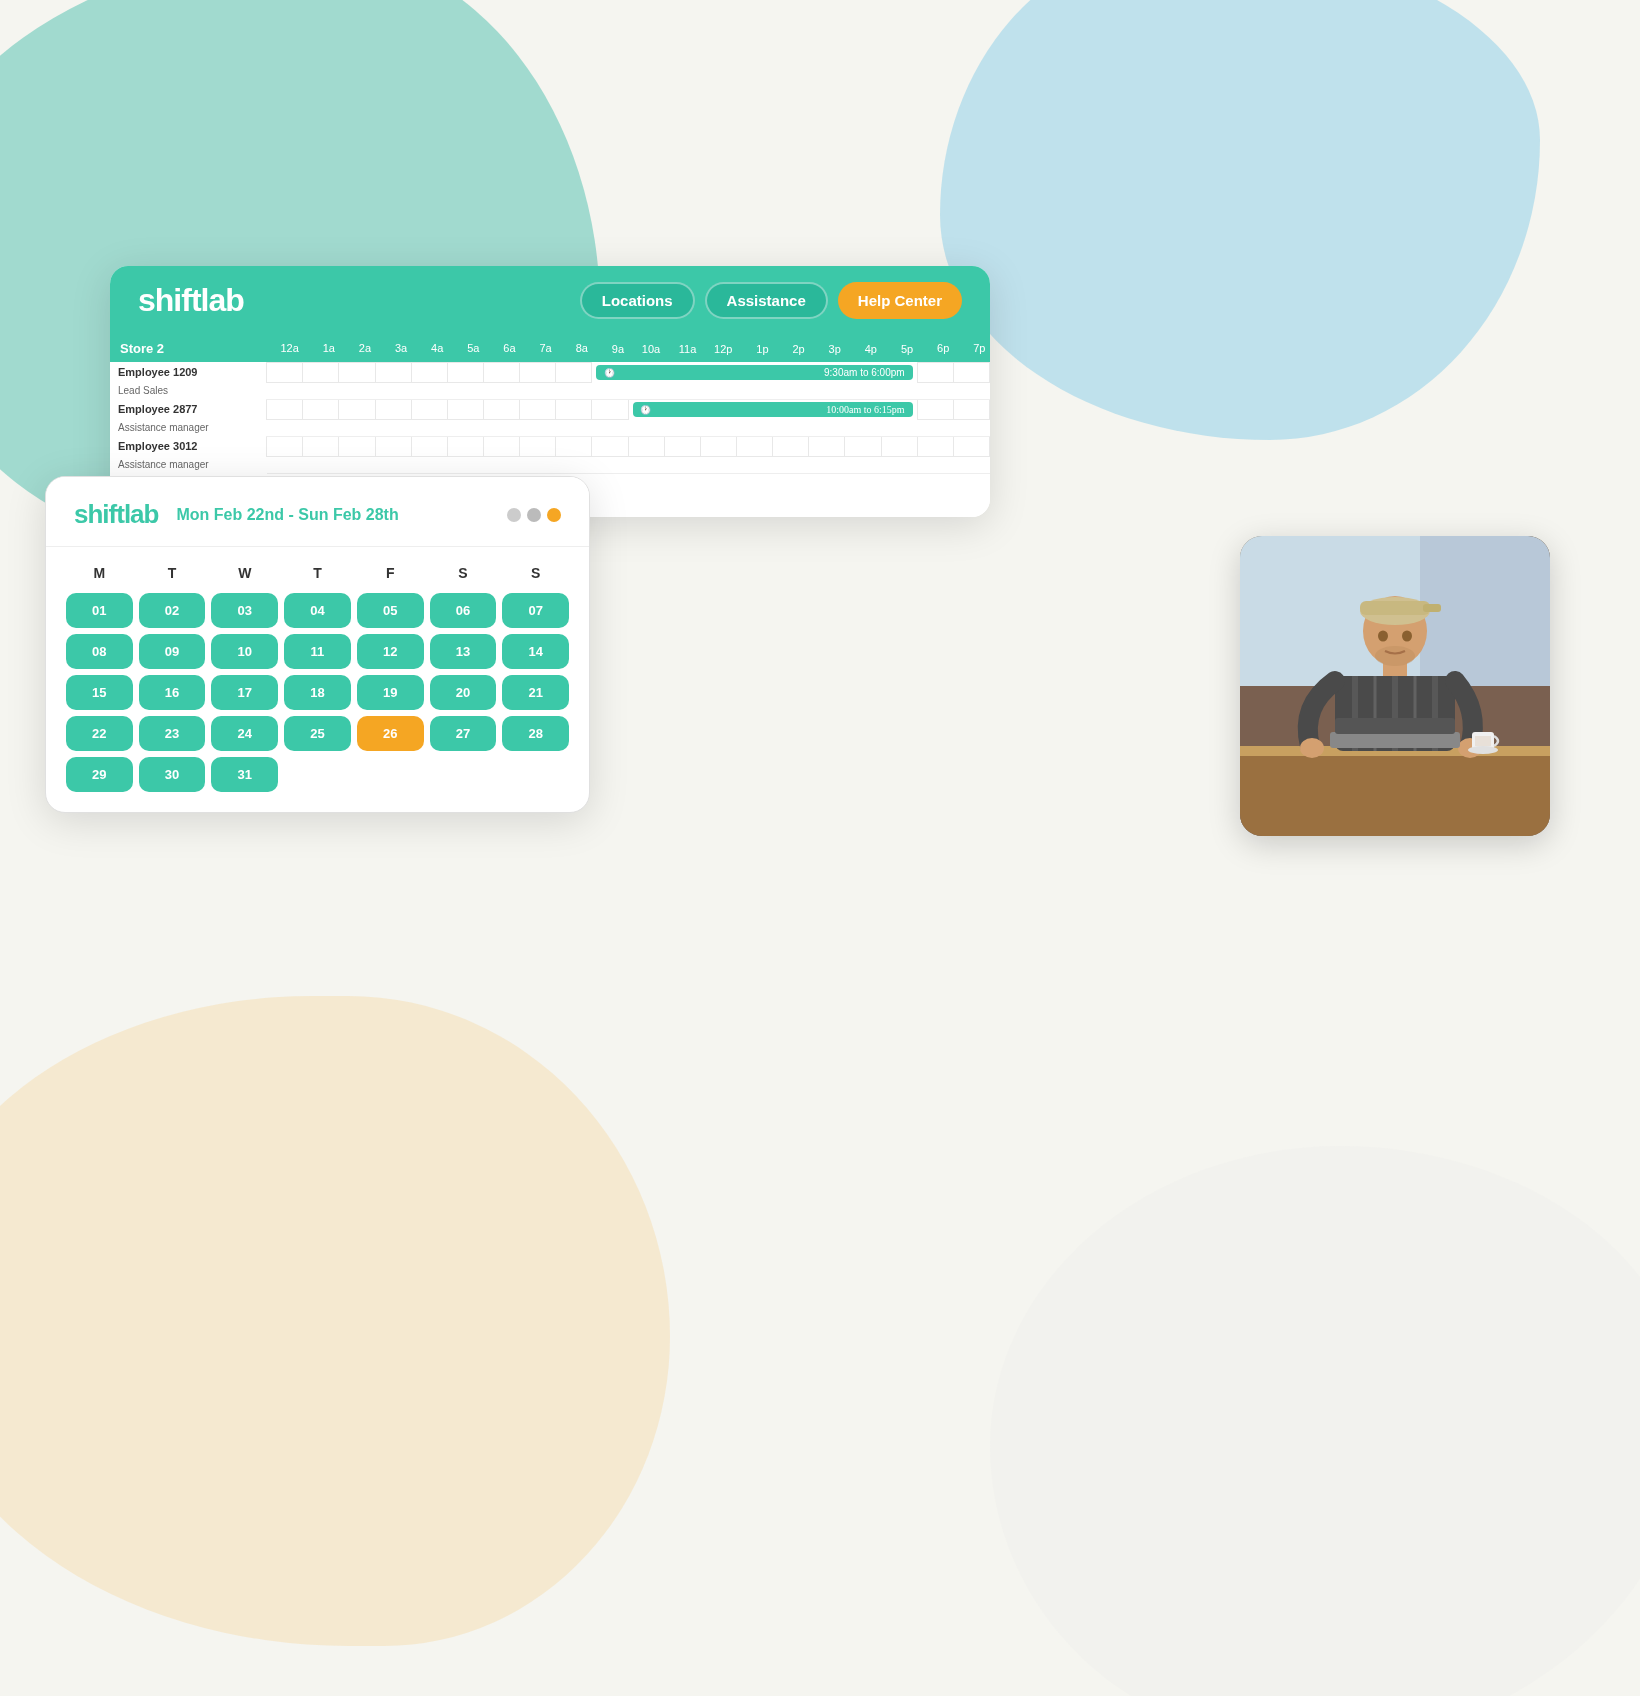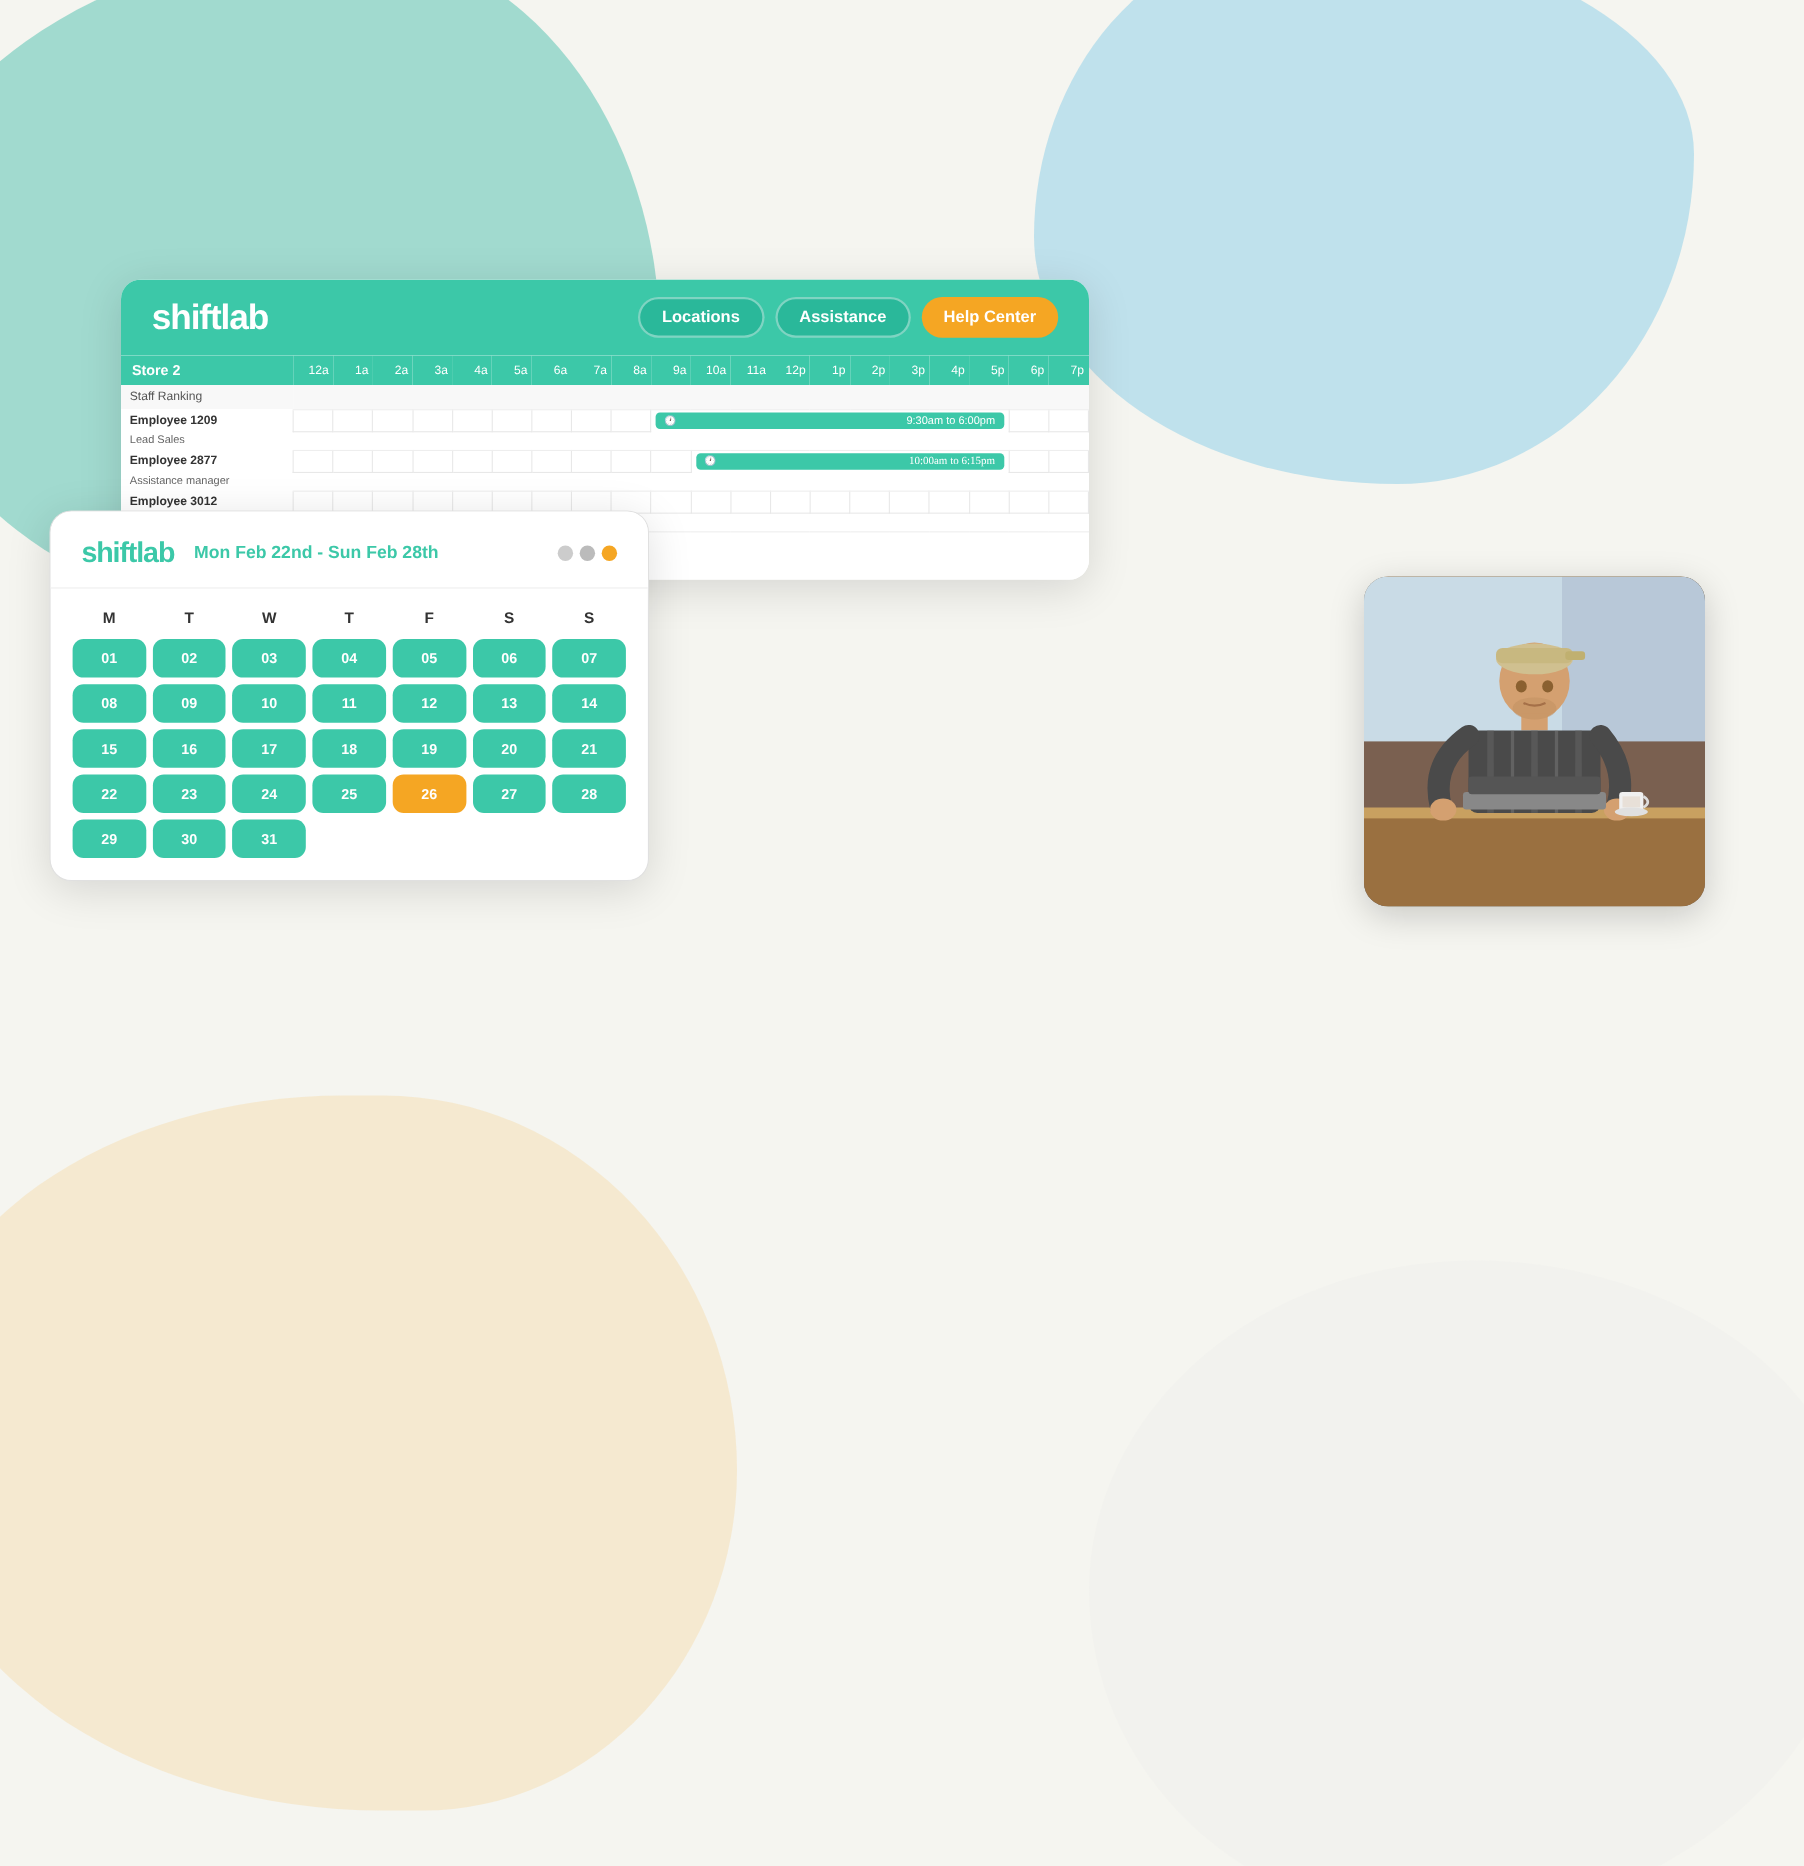--- a/index.html
+++ b/index.html
@@ -54,21 +54,21 @@
       background: #f0f0ec;
       border-radius: 50% 50% 55% 45% / 50% 45% 55% 50%;
       bottom: -50px;
       right: -50px;
       opacity: 0.6;
       z-index: 0;
     }
 
     .scene {
       position: absolute;
-      top: 4px; left: 0;
+      top: 16px; left: 0;
       width: 1640px;
       height: 1560px;
       z-index: 1;
     }
 
     
     .schedule-card {
       position: absolute;
       top: 250px;
       left: 110px;
@@ -362,24 +362,20 @@
             <td class="time-col">2p</td>
             <td class="time-col">3p</td>
             <td class="time-col">4p</td>
             <td class="time-col">5p</td>
             <td class="time-col">6p</td>
             <td class="time-col">7p</td>
           </tr>
         </thead>
         <tbody>
 
-          <tr class="rank-row">
-            <td class="label-cell" style="background:#f8f8f8;color:#555;font-size:11px;padding:5px 8px;border-bottom:1px solid #eee;">Staff Ranking</td>
-            <td colspan="20" style="background:#f8f8f8;border-bottom:1px solid #eee;"></td>
-          </tr>
 
           <tr>
             <td class="employee-name-cell label-cell">Employee 1209</td>
 
             <td class="grid-cell"></td>
             <td class="grid-cell"></td>
             <td class="grid-cell"></td>
             <td class="grid-cell"></td>
             <td class="grid-cell"></td>
             <td class="grid-cell"></td>

